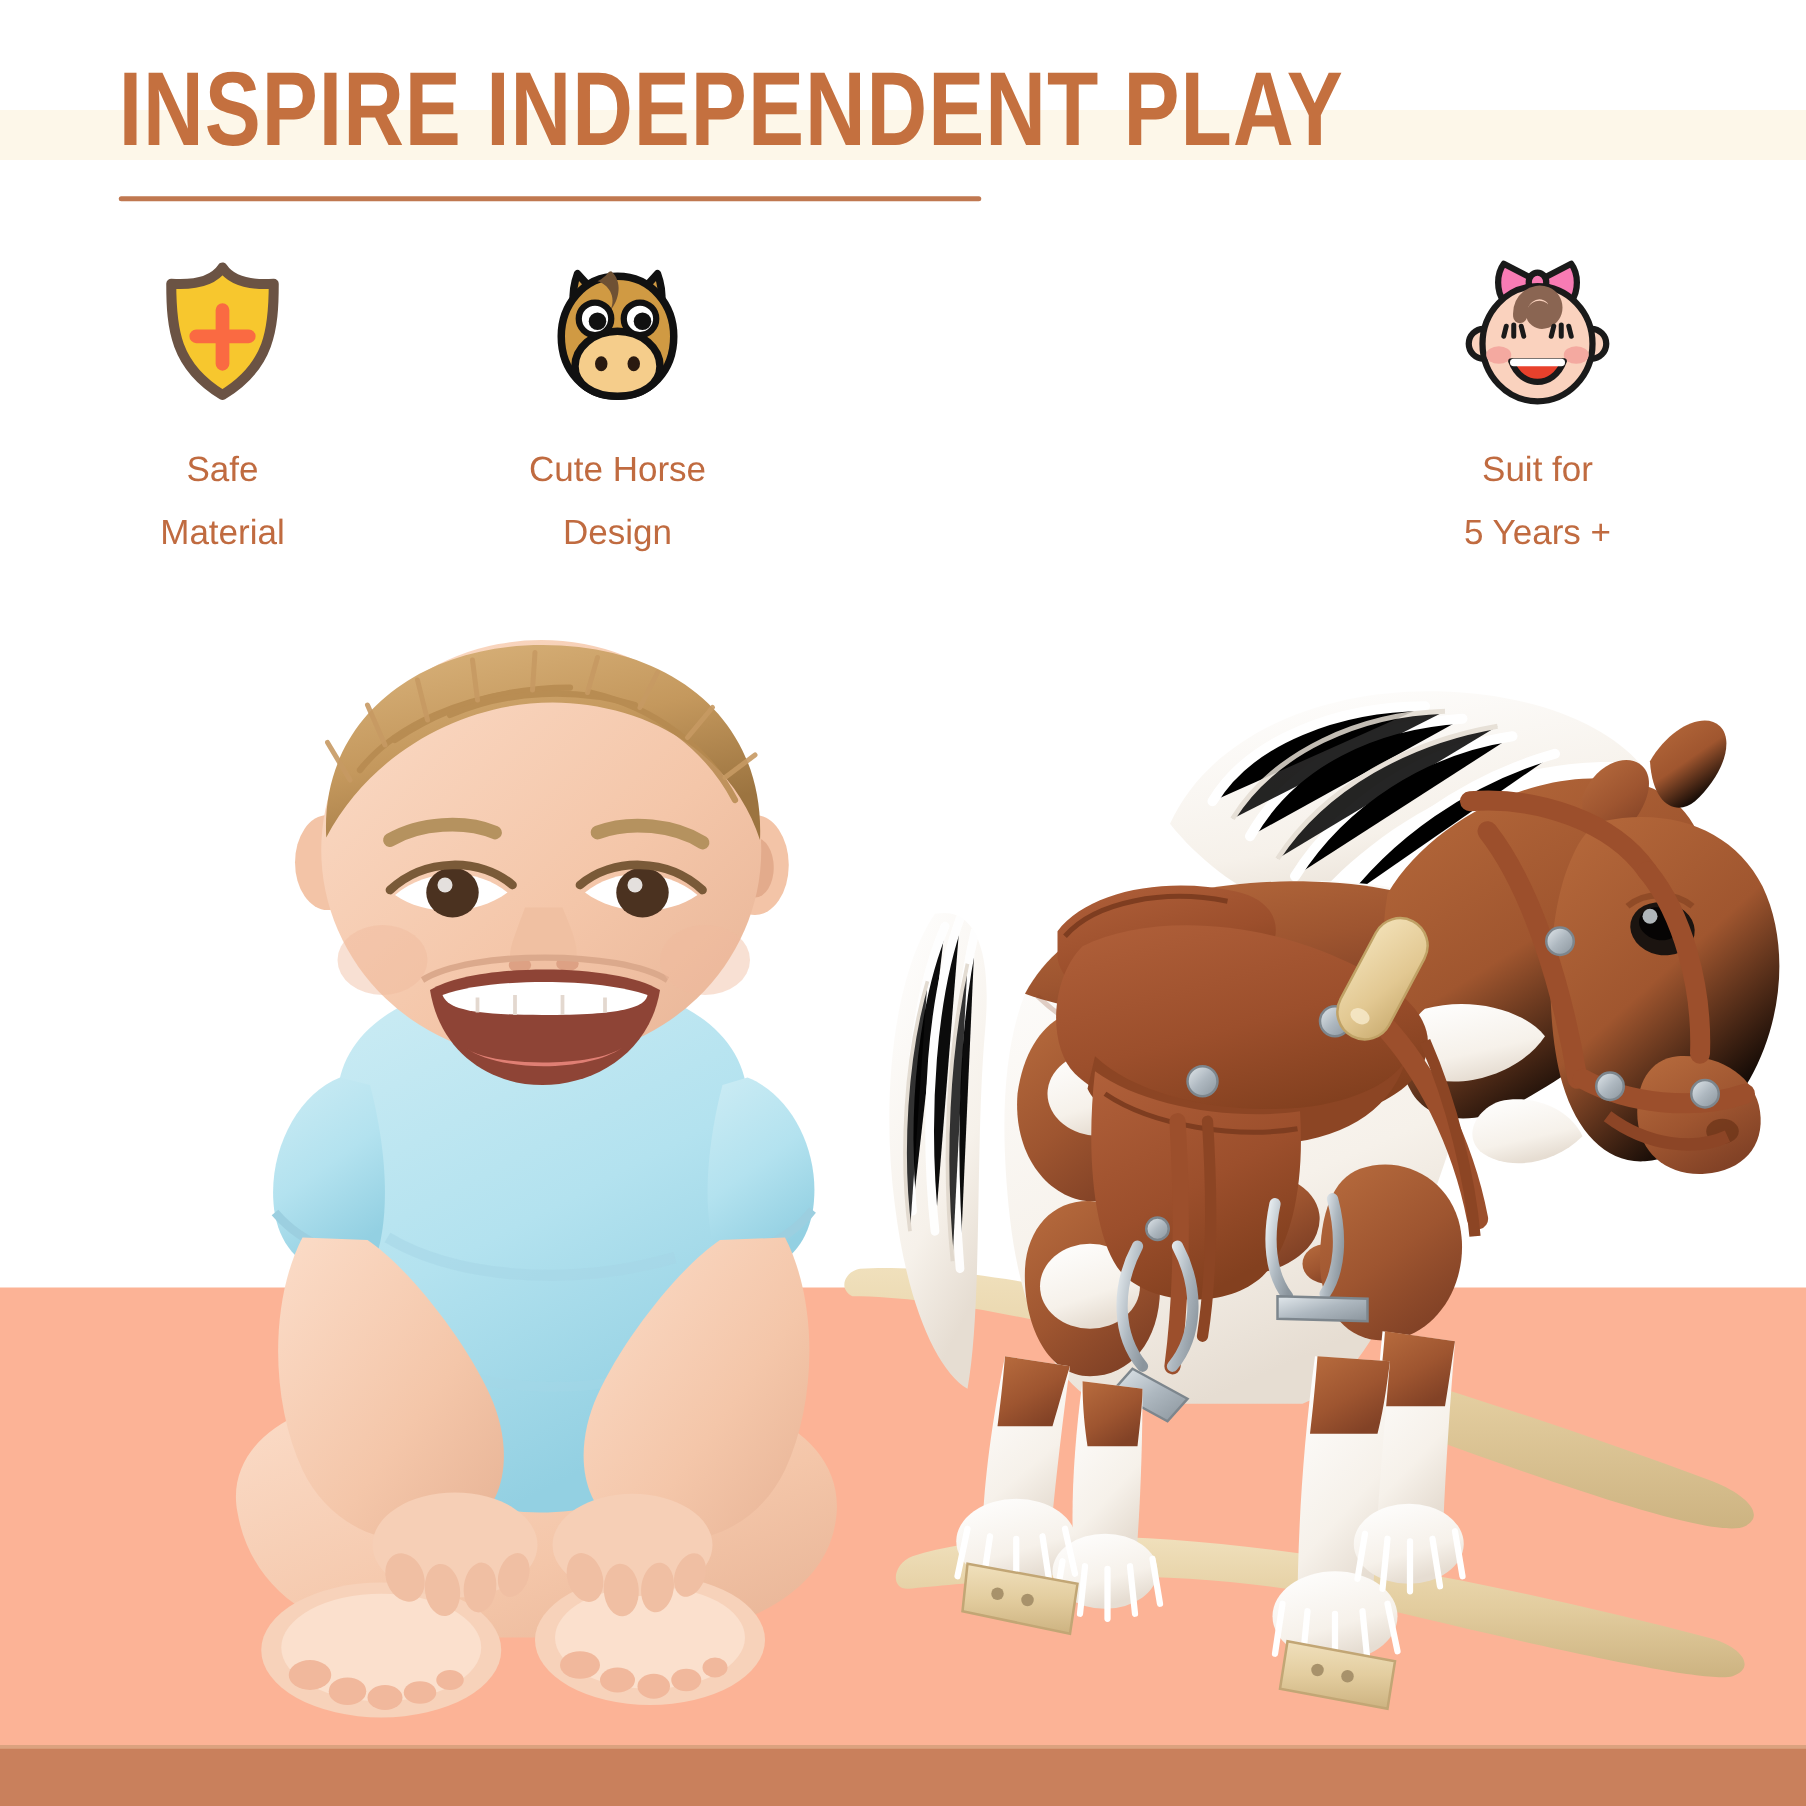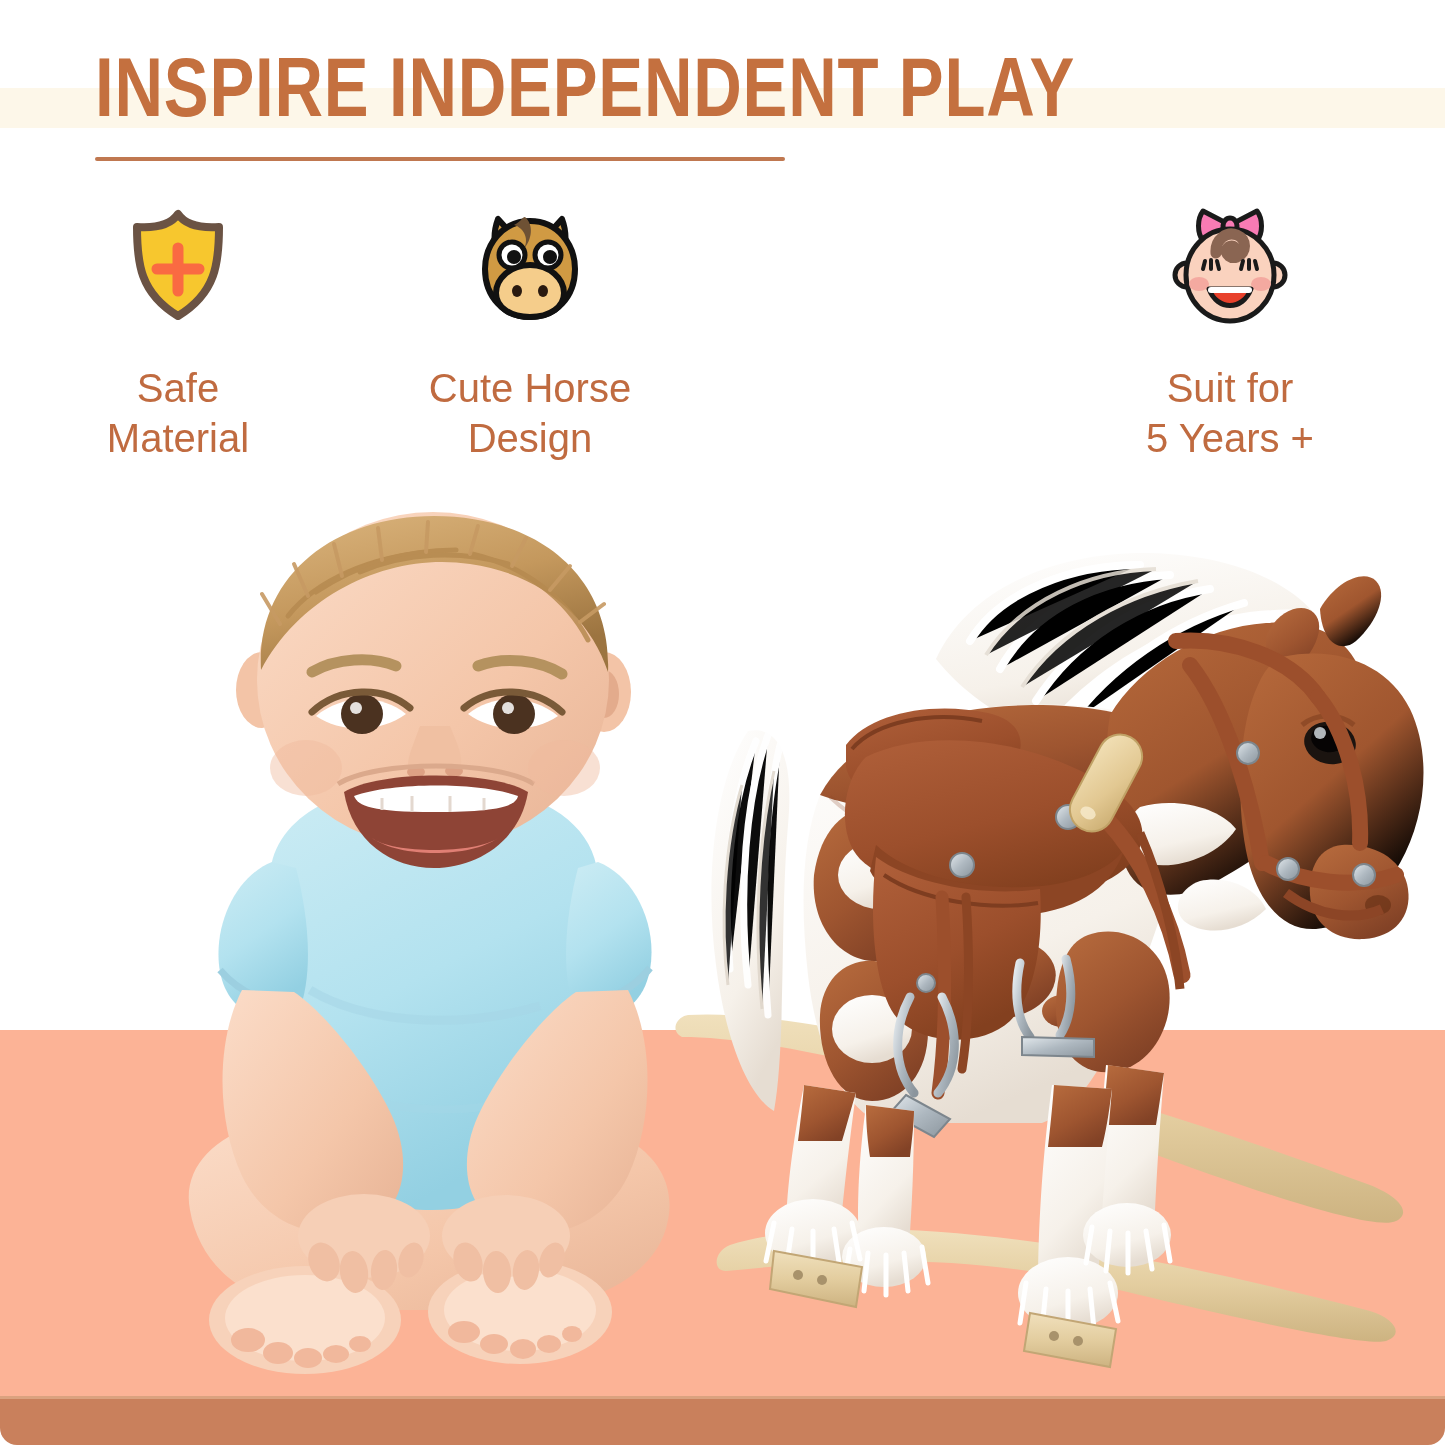--- a/index.html
+++ b/index.html
@@ -2,21 +2,21 @@
 <html><head>
 <meta charset="utf-8">
 <style>
   html,body{margin:0;padding:0;}
   body{
     width:1445px;height:1445px;
     background:#ffffff;
     font-family:"Liberation Sans","DejaVu Sans",sans-serif;
     overflow:hidden;position:relative;
   }
-  #page{position:absolute;inset:0;background:#ffffff;overflow:hidden;border-radius:17px;}
+  #page{position:absolute;inset:0;background:#ffffff;overflow:hidden;}
 
   
   .title-band{
     position:absolute;left:0;top:88px;width:1445px;height:40px;
     background:#fdf7e9;
   }
   .page-title{
     position:absolute;left:95px;top:42px;width:1250px;height:90px;
     color:#c4703f;
     font-size:84px;line-height:90px;
@@ -33,23 +33,23 @@
   
   .features{
     position:absolute;left:0;top:205px;width:1445px;height:260px;
   }
   .feature{
     position:absolute;top:0;width:300px;height:260px;
     display:flex;flex-direction:column;align-items:center;
   }
   .feature .ico{height:120px;display:flex;align-items:center;justify-content:center;}
   .feature .flabel{
-    margin-top:38px;
+    margin-top:26px;
     color:#c06b40;
-    font-size:40px;line-height:50px;
+    font-size:28px;line-height:50px;
     font-weight:400;
     text-align:center;
     white-space:pre-line;
   }
 
   
   .scene{position:absolute;left:0;top:470px;width:1445px;height:975px;}
   .floor{
     position:absolute;left:0;top:560px;width:1445px;height:366px;
     background:#fcb396;
@@ -84,21 +84,21 @@
       <div class="ico">
         <svg width="104" height="116" viewBox="0 0 104 116">
           <path d="M52 7 C44 19 26 21 11 20 C11 56 14 86 52 109 C90 86 93 56 93 20 C78 21 60 19 52 7 Z" fill="#f7c72e" stroke="#6b5344" stroke-width="8" stroke-linejoin="round"></path>
           <path d="M52 41 L52 84 M31 62 L73 62" stroke="#fa6a42" stroke-width="11" stroke-linecap="round"></path>
         </svg>
       </div>
       <div class="flabel">Safe
 Material</div>
     </div>
 
-    <div class="feature" style="left:380px;">
+    <div class="feature" style="left:344px;">
       <div class="ico">
         <svg width="116" height="120" viewBox="0 0 116 120">
 
           <path d="M26 14 C20 30 22 48 30 58 L46 36 Z" fill="#d09a43" stroke="#111" stroke-width="6" stroke-linejoin="round"></path>
           <path d="M90 14 C96 30 94 48 86 58 L70 36 Z" fill="#d09a43" stroke="#111" stroke-width="6" stroke-linejoin="round"></path>
 
           <path d="M58 16 C86 16 103 40 103 64 C103 92 84 112 58 112 C32 112 13 92 13 64 C13 40 30 16 58 16 Z" fill="#d09a43" stroke="#111" stroke-width="6"></path>
 
           <path d="M58 60 C78 60 92 74 92 88 C92 102 78 112 58 112 C38 112 24 102 24 88 C24 74 38 60 58 60 Z" fill="#f5cd8b" stroke="#111" stroke-width="6"></path>
 

